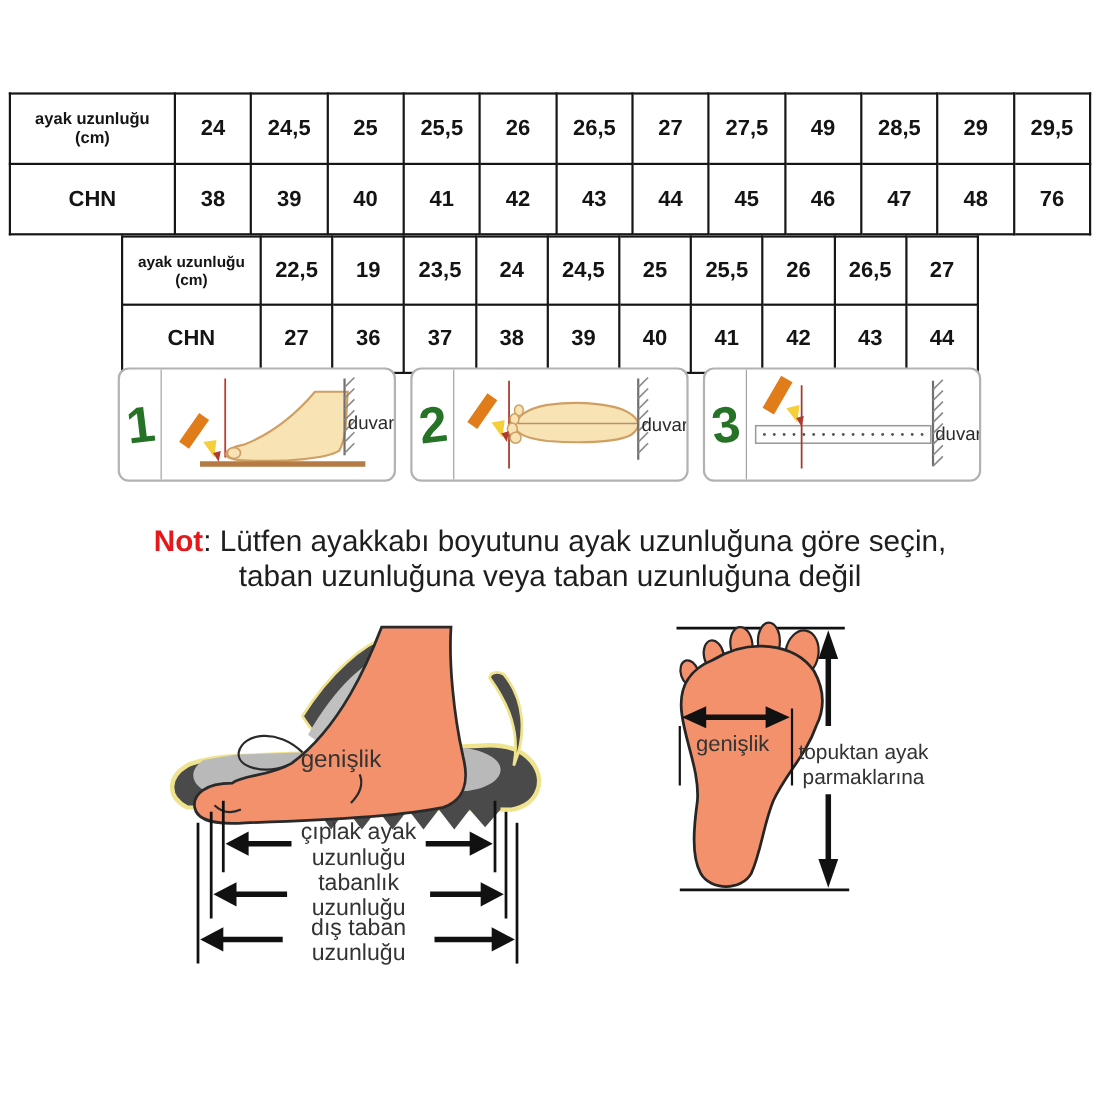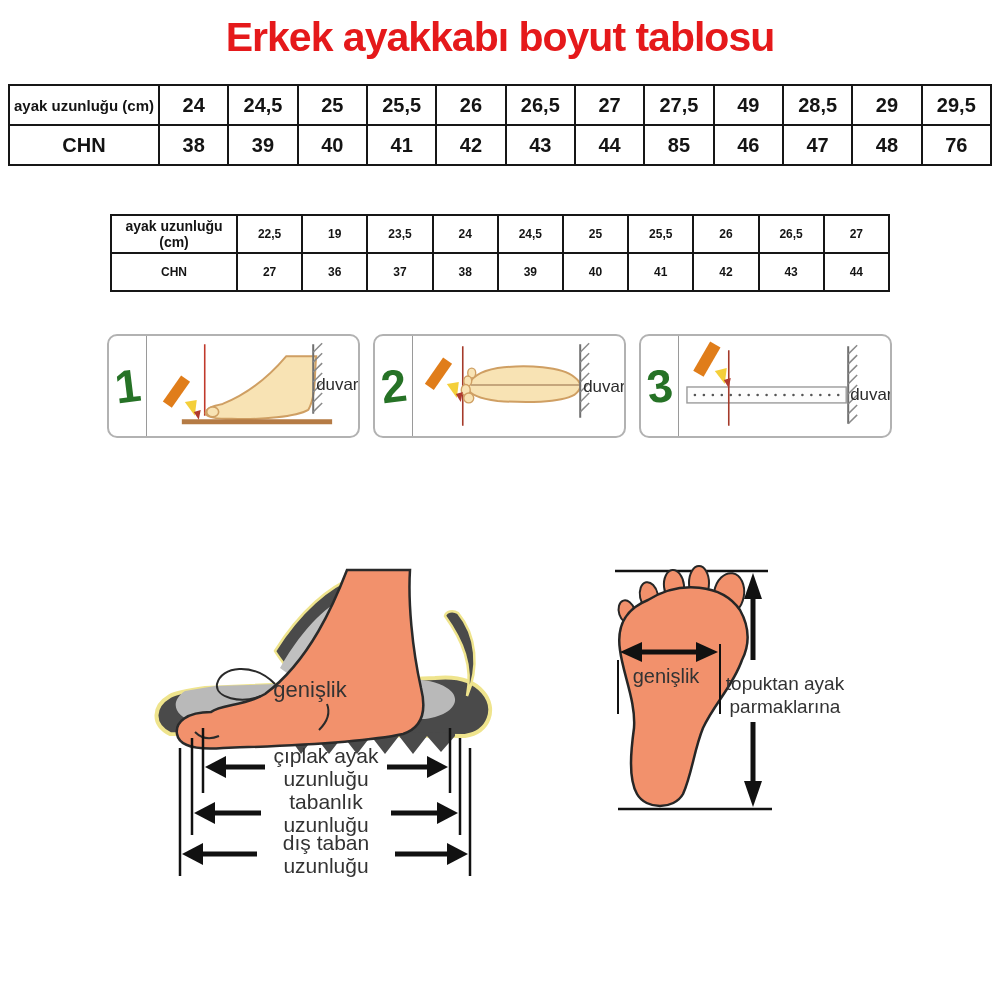--- a/index.html
+++ b/index.html
@@ -4,26 +4,26 @@
 <style>
   html,body{margin:0;padding:0;background:#fff;}
   .page{position:relative;width:1000px;height:1000px;background:#ffffff;overflow:hidden;
         font-family:"Liberation Sans",sans-serif;}
   .title{position:absolute;left:0;right:0;text-align:center;font-weight:800;color:#e5191b;
          letter-spacing:-1px;line-height:1.05;}
   .title-men{top:16px;font-size:41px;}
   .title-women{top:167px;font-size:32px;}
   table.size{position:absolute;border-collapse:collapse;table-layout:fixed;background:#fff;}
   table.size td{border:2px solid #161616;text-align:center;vertical-align:middle;
-                font-weight:bold;color:#141414;padding:0;}
+                font-weight:bold;color:#141414;padding:12px;}
   .t-men{top:84px;left:8px;width:984px;}
   .t-men td{height:38px;font-size:20px;}
   .t-men td.rowhead{font-size:15px;}
   .t-women{top:214px;left:110px;width:780px;}
-  .t-women td{height:36px;font-size:12px;}
+  .t-women td{height:36px;font-size:20px;}
   .t-women td.rowhead{font-size:14px;}
   .steps{position:absolute;top:334px;left:107px;width:786px;display:flex;gap:13px;}
   .panel{width:253px;height:104px;border:2px solid #b2b2b2;border-radius:10px;background:#fff;
          display:flex;overflow:hidden;box-sizing:border-box;}
   .panel-num{width:37px;border-right:1px solid #9a9a9a;display:flex;align-items:center;
              justify-content:center;font-size:46px;font-weight:bold;color:#267226;}
   .panel-num span{display:inline-block;transform:rotate(-7deg);}
   .panel svg{flex:1;display:block;}
   .note{position:absolute;top:477px;left:0;right:0;text-align:center;font-size:27px;
         color:#1e1e1e;line-height:1.18;}
@@ -31,21 +31,20 @@
   .diag{position:absolute;}
   .diag-side{left:125px;top:556px;}
   .diag-print{left:590px;top:552px;}
   svg text{font-family:"Liberation Sans",sans-serif;}
 </style>
 </head>
 <body>
 
 <div class="page">
 
-  <div class="title title-men">Erkek ayakkabı boyut tablosu</div>
 
   <table class="size t-men">
     <colgroup>
         <col style="width:150px">
       </colgroup>
     <tbody>
         <tr>
       <td class="rowhead">ayak uzunluğu (cm)</td>
       <td>24</td>
       <td>24,5</td>
@@ -62,21 +61,21 @@
     </tr>
     <tr>
       <td>CHN</td>
       <td>38</td>
       <td>39</td>
       <td>40</td>
       <td>41</td>
       <td>42</td>
       <td>43</td>
       <td>44</td>
-      <td>85</td>
+      <td>45</td>
       <td>46</td>
       <td>47</td>
       <td>48</td>
       <td>76</td>
     </tr>
   </tbody>
     </table>
 
 
   <table class="size t-women">
@@ -214,20 +213,24 @@
           <line x1="170" y1="58" x2="179" y2="49"></line>
             <line x1="170" y1="68" x2="179" y2="59"></line>
           <line x1="170" y1="78" x2="179" y2="69"></line>
             <line x1="170" y1="88" x2="179" y2="79"></line>
         </g>
         <text x="172" y="64" font-size="17" fill="#2b2b2b">duvar</text>
       </svg>
     </div>
   </div>
 
+  <div class="note">
+    <div><b>Not</b><span>: Lütfen ayakkabı boyutunu ayak uzunluğuna göre seçin,</span></div>
+    <div>taban uzunluğuna veya taban uzunluğuna değil</div>
+  </div>
 
   <svg class="diag diag-side" width="385" height="335" viewBox="0 0 385 335">
 
     <g>
       <path d="M 45 140 C 28 150, 26 168, 45 178 L 340 180 C 365 176, 372 152, 358 136 C 348 124, 330 120, 310 122 L 80 132 C 65 134, 52 136, 45 140 Z" fill="#4a4a4a" stroke="#efe48d" stroke-width="4"></path>
       <path d="M 162 178 L 176 198 L 190 180 L 204 198 L 218 180 L 232 198 L 246 180 L 260 198 L 274 180 L 288 198 L 302 180 L 316 196 L 330 180 L 330 176 Z" fill="#4a4a4a"></path>
       <path d="M 150 95 C 175 55, 205 30, 228 22 C 210 48, 185 85, 170 122 C 162 112, 154 102, 150 95 Z" fill="#4a4a4a" stroke="#efe48d" stroke-width="2.5"></path>
       <path d="M 320 60 C 338 85, 348 110, 342 140 C 354 112, 352 80, 333 57 C 328 54, 321 55, 320 60 Z" fill="#4a4a4a" stroke="#efe48d" stroke-width="2.5"></path>
       <path d="M 60 135 C 45 145, 48 160, 70 166 L 300 163 C 330 159, 338 142, 322 132 C 310 124, 290 122, 270 124 L 90 130 Z" fill="#b9b9b9"></path>
       <path d="M 155 112 C 180 68, 205 48, 222 40 C 212 64, 192 100, 180 130 Z" fill="#c0c0c0"></path>

